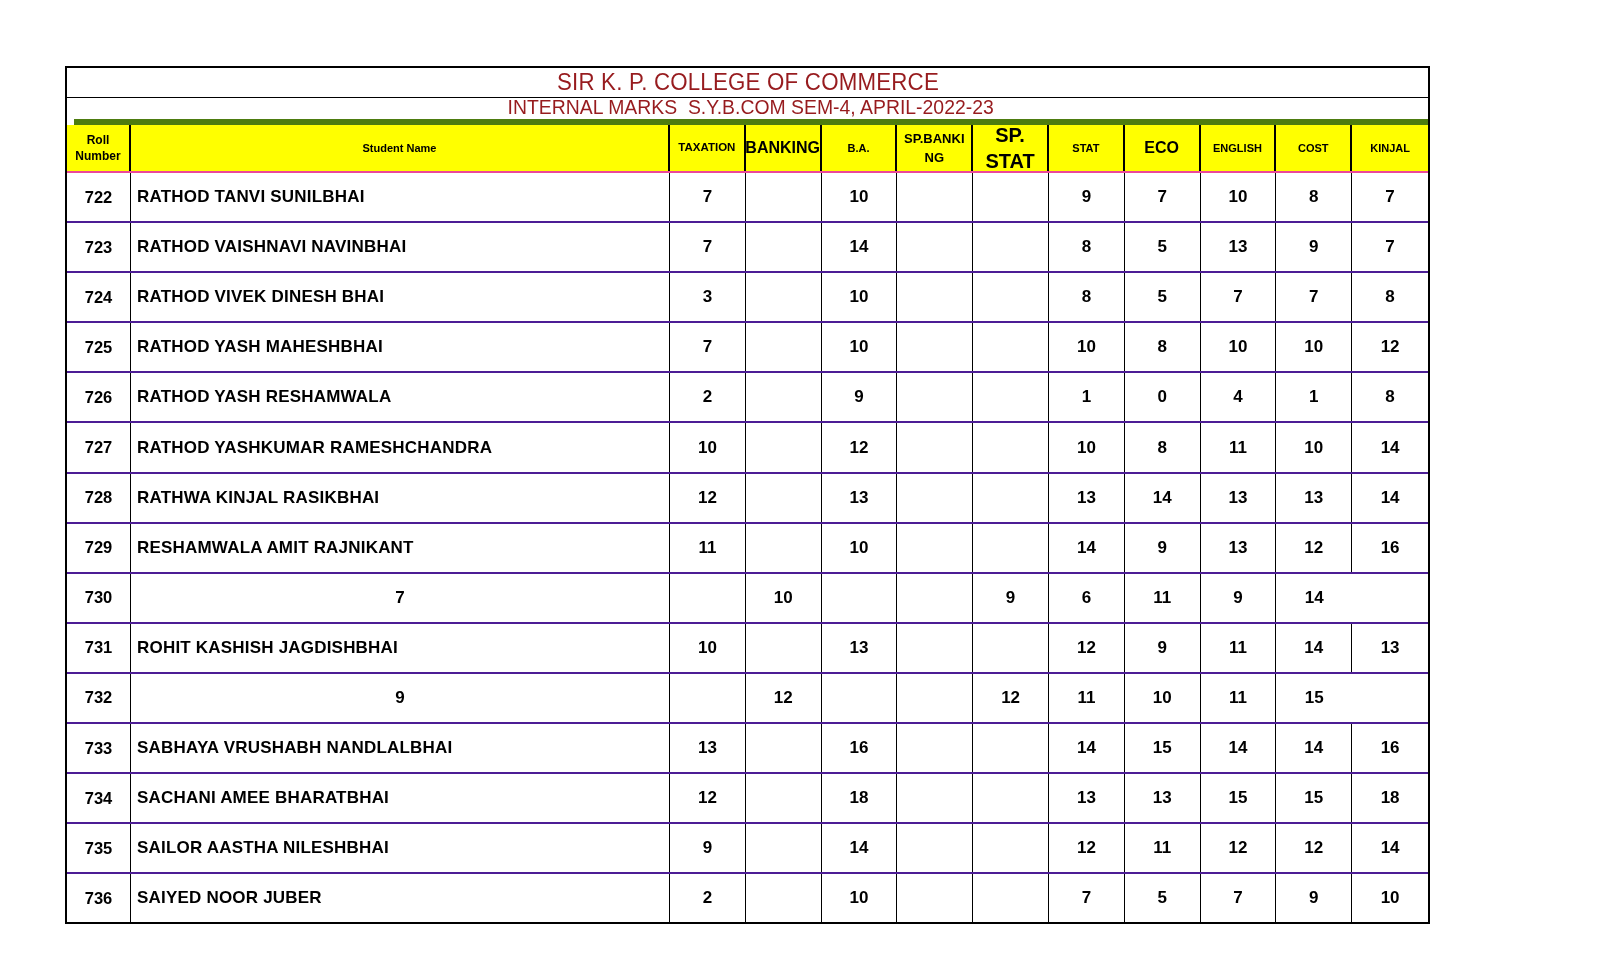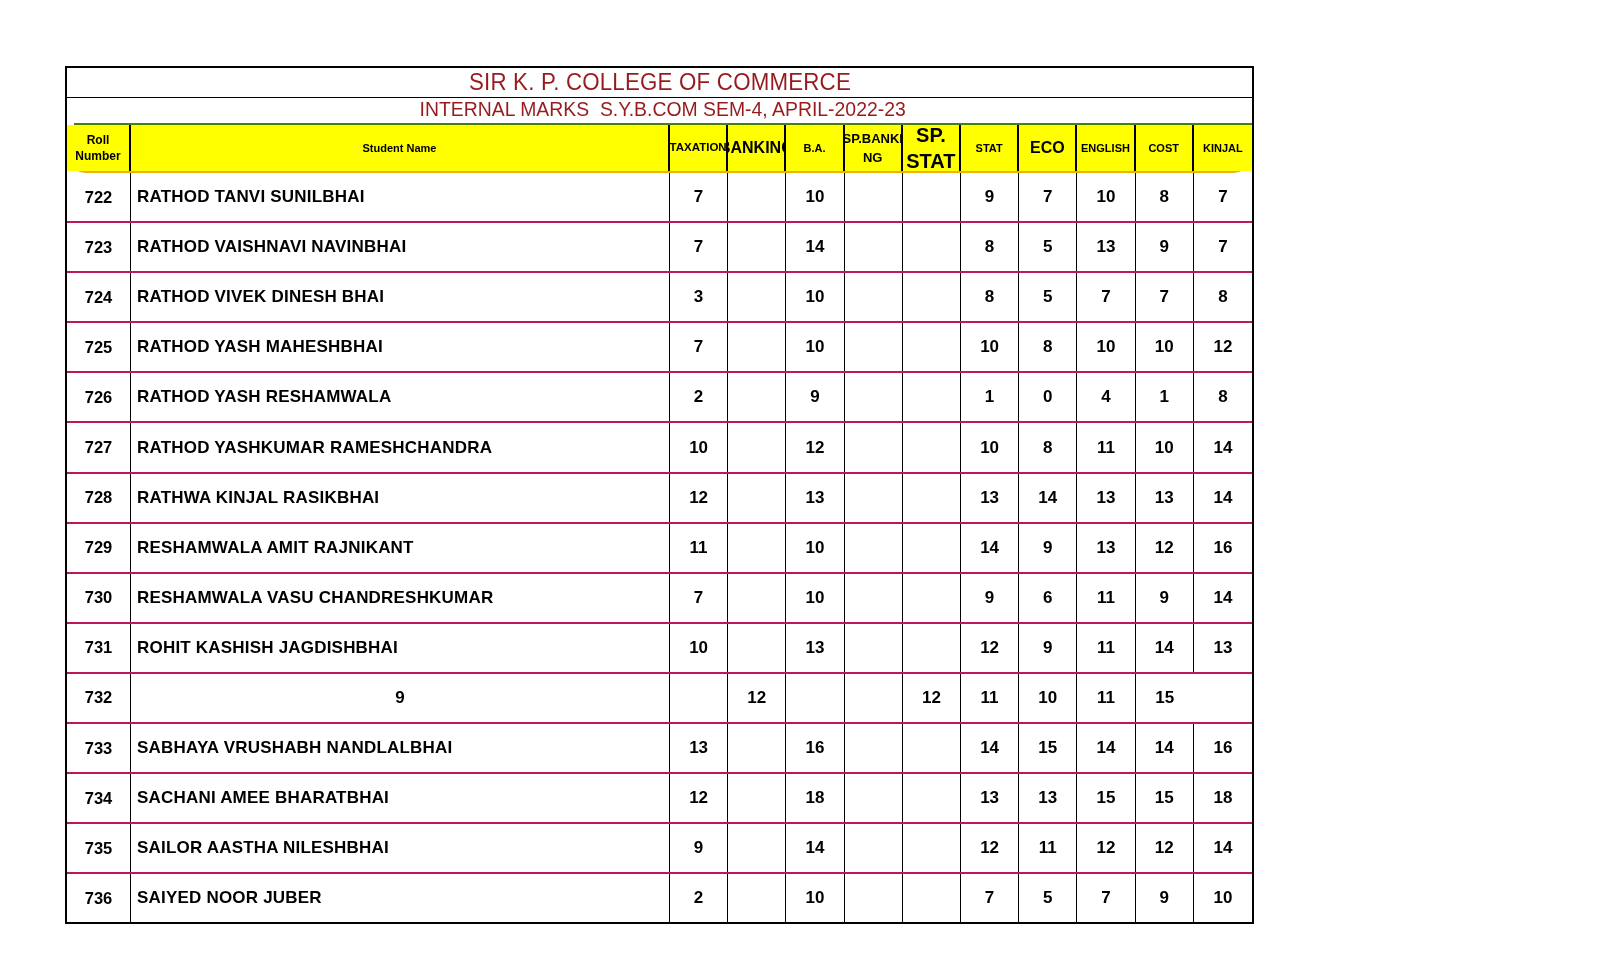--- a/index.html
+++ b/index.html
@@ -12,21 +12,21 @@
     position: relative;
     width: 1600px;
     height: 971px;
     background: #ffffff;
     overflow: hidden;
   }
   .sheet {
     position: absolute;
     left: 65px;
     top: 66px;
-    width: 1189px;
+    width: 1365px;
     box-sizing: border-box;
     border: 2px solid #000000;
     background: #ffffff;
   }
   
   .title-row {
     height: 30px;
     box-sizing: border-box;
     border-bottom: 1px solid #000000;
     display: flex;
@@ -37,43 +37,42 @@
     color: #971b1e;
     font-size: 23px;
     font-weight: 400;
     letter-spacing: 0.2px;
     transform: scaleX(0.97);
     white-space: pre;
   }
   .subtitle-row {
     height: 27px;
     box-sizing: border-box;
-    border-bottom: 2px solid #4d7c0f;
+    border-bottom: 6px solid #4d7c0f;
     display: flex;
-    align-items: flex-start;
+    align-items: flex-end;
     justify-content: center;
     margin-left: 7px;
   }
   .subtitle-text {
     color: #971b1e;
     font-size: 20px;
     font-weight: 400;
     transform: scaleX(0.97);
     white-space: pre;
   }
   
   .grid-row {
     display: grid;
     grid-template-columns: 64px 539px repeat(10, 1fr);
   }
   
   .thead {
     height: 46px;
-    border-bottom: 2px solid #eab308;
-    border-radius: 19px;
+    border-bottom: 2px solid #ec4899;
   }
   .th {
     background: #ffff00;
     box-sizing: border-box;
     border-right: 2px solid #000000;
     display: flex;
     flex-direction: column;
     align-items: center;
     justify-content: center;
     text-align: center;
@@ -87,21 +86,21 @@
   .thead .th:nth-child(1) { font-size: 12px; }
   .thead .th:nth-child(2) { font-size: 11px; }
   .thead .th:nth-child(3) { font-size: 11.5px; }
   .thead .th:nth-child(4) { font-size: 16px; }
   .thead .th:nth-child(6) { font-size: 13px; line-height: 1.5; }
   .thead .th:nth-child(7) { font-size: 20px; line-height: 1.3; }
   .thead .th:nth-child(9) { font-size: 16px; }
   
   .tr {
     height: 48.1px;
-    border-bottom: 2px solid #be185d;
+    border-bottom: 2px solid #4c1d95;
   }
   .tr:last-child { border-bottom: none; }
   .td {
     box-sizing: border-box;
     border-right: 1px solid #000000;
     display: flex;
     align-items: center;
     justify-content: center;
     font-weight: bold;
     font-size: 17px;
@@ -291,21 +290,20 @@
     <div class="td"></div>
     <div class="td">14</div>
     <div class="td">9</div>
     <div class="td">13</div>
     <div class="td">12</div>
     <div class="td">16</div>
   </div>
 
   <div class="grid-row tr">
     <div class="td roll-cell">730</div>
-    <div class="td name-cell">RESHAMWALA VASU CHANDRESHKUMAR</div>
     <div class="td">7</div>
     <div class="td"></div>
     <div class="td">10</div>
     <div class="td"></div>
     <div class="td"></div>
     <div class="td">9</div>
     <div class="td">6</div>
     <div class="td">11</div>
     <div class="td">9</div>
     <div class="td">14</div>

